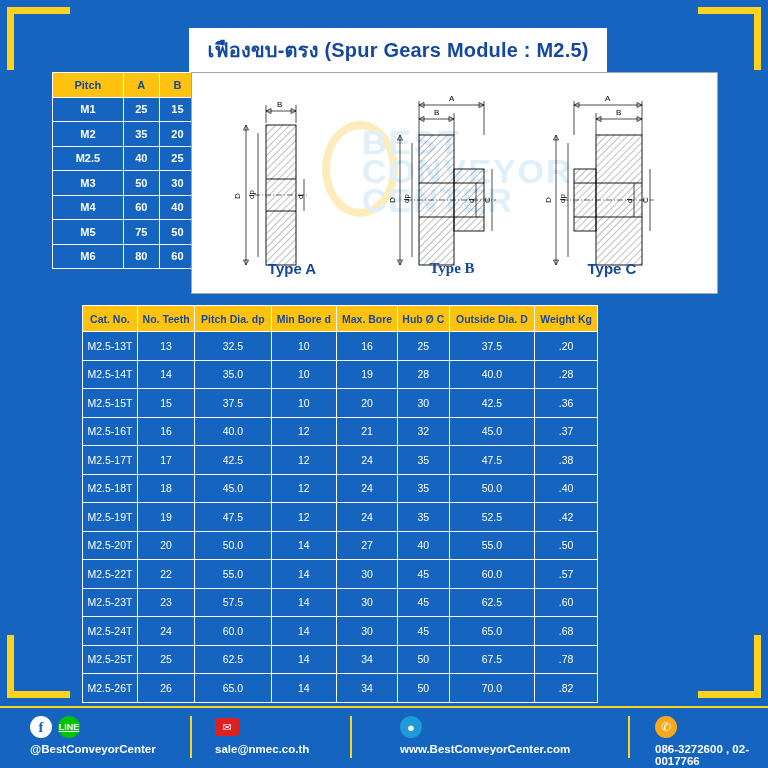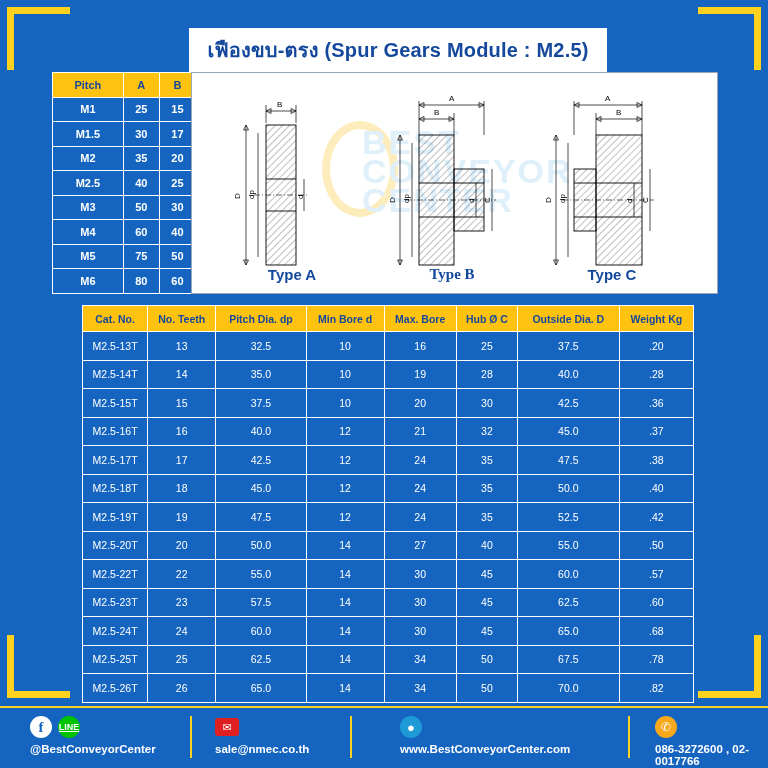--- a/index.html
+++ b/index.html
@@ -66,34 +66,34 @@
     font-size:34px;font-weight:bold;color:#dff0fb;
     line-height:29px;letter-spacing:2px;
     pointer-events:none;user-select:none;
   }
   .wm2{
     position:absolute;left:130px;top:48px;
     width:60px;height:80px;border:8px solid #fdeab0;border-radius:50%;
     opacity:.85;
   }
   .type-label{
-    position:absolute;bottom:10px;
+    position:absolute;bottom:16px;
     font-size:15px;font-weight:bold;color:#14489c;
     width:150px;text-align:center;
   }
   .tl-a{left:25px;}
   .tl-b{left:185px;font-family:Liberation Serif, serif;}
   .tl-c{left:345px;}
 
   
   .main-table-wrap{
     position:absolute;top:305px;left:82px;width:604px;
   }
   table.main{
-    border-collapse:collapse;width:612px;
+    border-collapse:collapse;width:516px;
   }
   table.main th{
     background:#ffc20e;color:#14489c;
     font-size:10.5px;font-weight:bold;
     border:1px solid #ffffff;
     height:23px;
     white-space:nowrap;
   }
   table.main td{
     background:#1565c0;color:#ffffff;
@@ -155,25 +155,20 @@
           <th>Pitch</th>
           <th>A</th>
           <th>B</th>
         </tr>
       </thead>
       <tbody id="pitch-body">
           <tr>
             <td>M1</td>
             <td>25</td>
             <td>15</td>
-          </tr>
-          <tr>
-            <td>M1.5</td>
-            <td>30</td>
-            <td>17</td>
           </tr>
           <tr>
             <td>M2</td>
             <td>35</td>
             <td>20</td>
           </tr>
           <tr>
             <td>M2.5</td>
             <td>40</td>
             <td>25</td>

